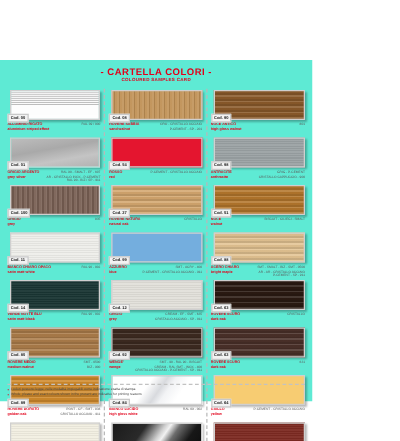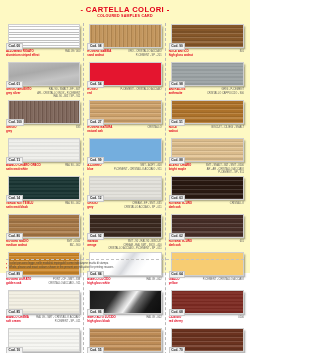--- a/index.html
+++ b/index.html
@@ -8,21 +8,22 @@
     background:#ffffff;
     font-family:"Liberation Sans", sans-serif;
     overflow:hidden;
     position:relative;
   }
   .page{
     width:250px;height:273px;
     box-sizing:border-box;
     padding:4px 3px 2px 3px;
     position:relative;
-    background:#fef9c3;
+    background:#5eead4;
+    margin-top:48px;
   }
   
   .header{
     text-align:center;
     padding-top:2px;
     height:16px;
   }
   .title{
     color:#E2001A;
     font-weight:bold;

